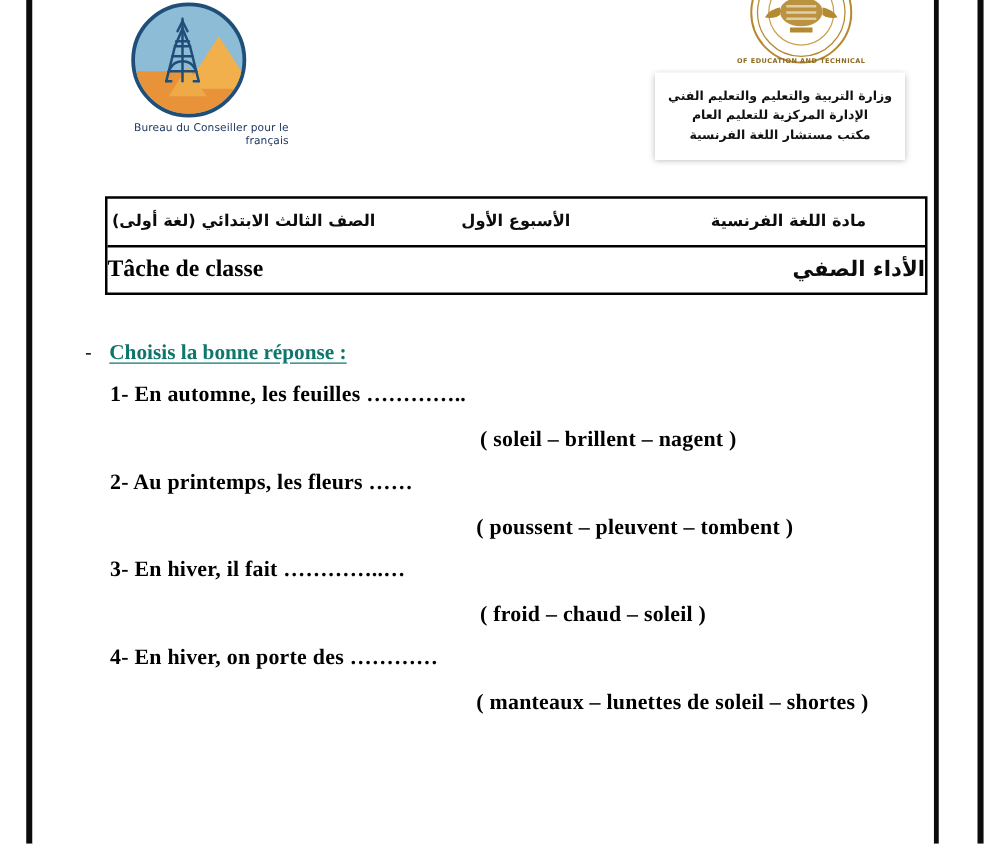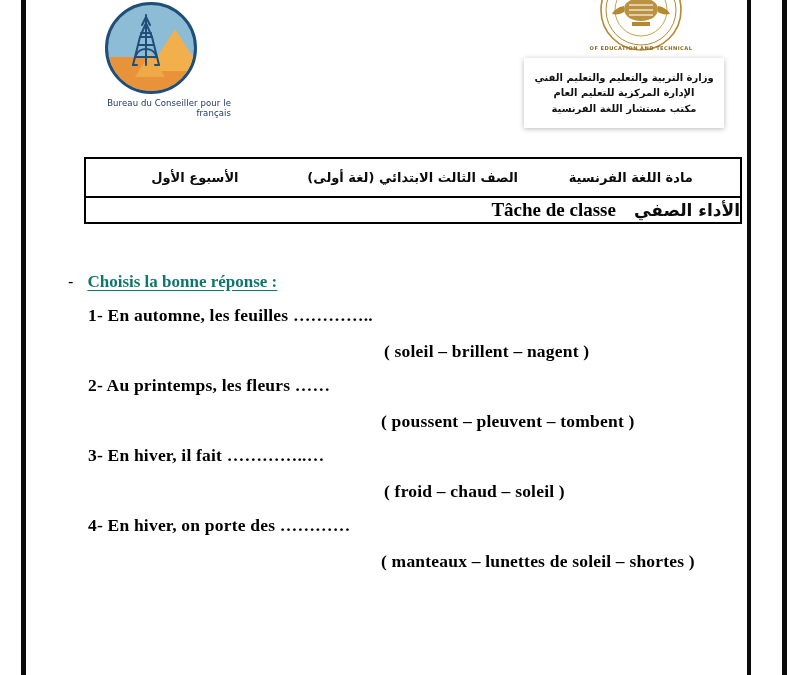--- a/index.html
+++ b/index.html
@@ -134,23 +134,23 @@
     font-family: "DejaVu Sans", sans-serif;
     font-weight: bold;
     font-size: 13px;
     color: #0c0c0c;
     white-space: nowrap;
   }
   .c1 { flex: 0 0 33.3%; text-align: center; }
   .c2 { flex: 0 0 33.3%; text-align: center; }
   .c3 { flex: 0 0 33.4%; text-align: center; }
   .row2 {
-    justify-content: flex-end;
+    justify-content: space-between;
     gap: 18px;
-    height: 24px;
+    height: 36px;
   }
   .tache-fr {
     font-family: "Liberation Serif", serif;
     font-weight: bold;
     font-size: 19px;
     color: #000000;
   }
   .tache-ar {
     direction: rtl;
     font-family: "DejaVu Sans", sans-serif;
@@ -261,22 +261,22 @@
     </div>
 
     <div id="ministry-box">
       <div class="ar-line">وزارة التربية والتعليم والتعليم الفني</div>
       <div class="ar-line">الإدارة المركزية للتعليم العام</div>
       <div class="ar-line">مكتب مستشار اللغة الفرنسية</div>
     </div>
 
     <div id="info-table">
       <div class="tbl-row row1">
+        <div class="cell-ar c1">الصف الثالث الابتدائي (لغة أولى)</div>
         <div class="cell-ar c2">الأسبوع الأول</div>
-        <div class="cell-ar c1">الصف الثالث الابتدائي (لغة أولى)</div>
         <div class="cell-ar c3">مادة اللغة الفرنسية</div>
       </div>
       <div class="tbl-row row2">
         <div class="tache-fr">Tâche de classe</div>
         <div class="tache-ar">الأداء الصفي</div>
       </div>
     </div>
 
     <div id="exercise">
 

